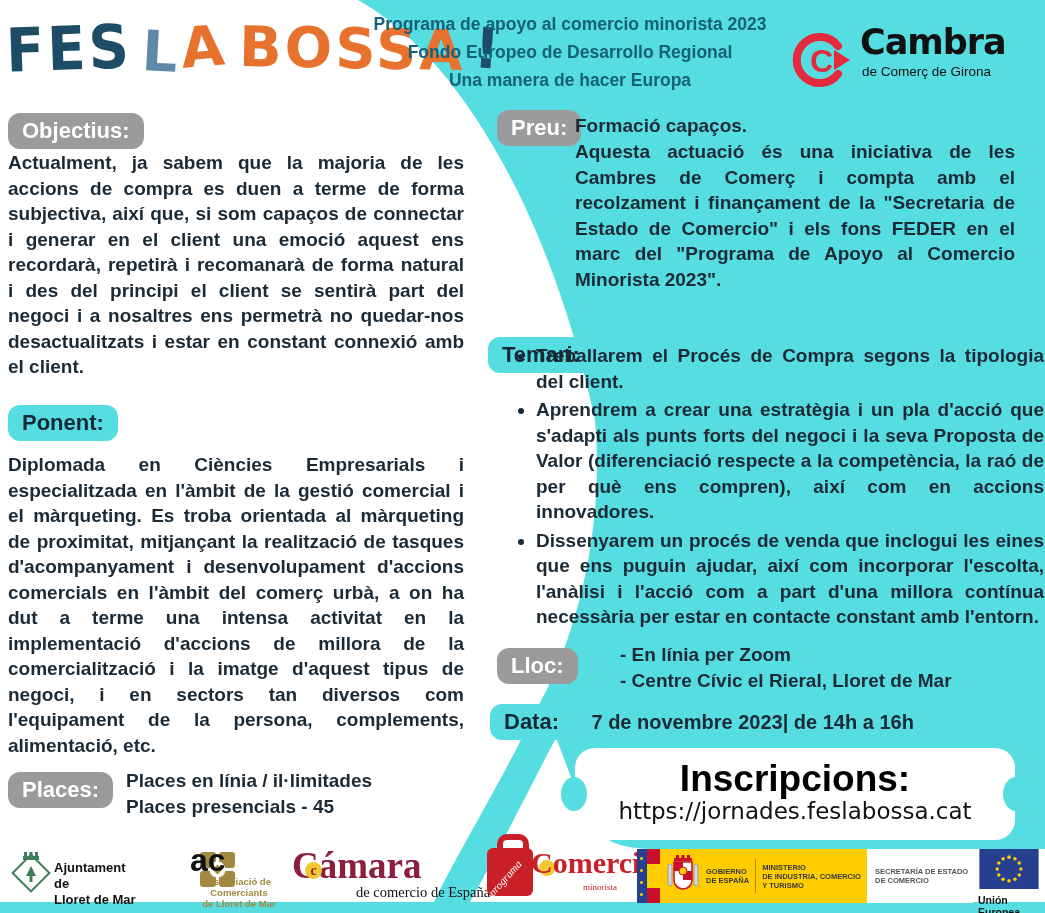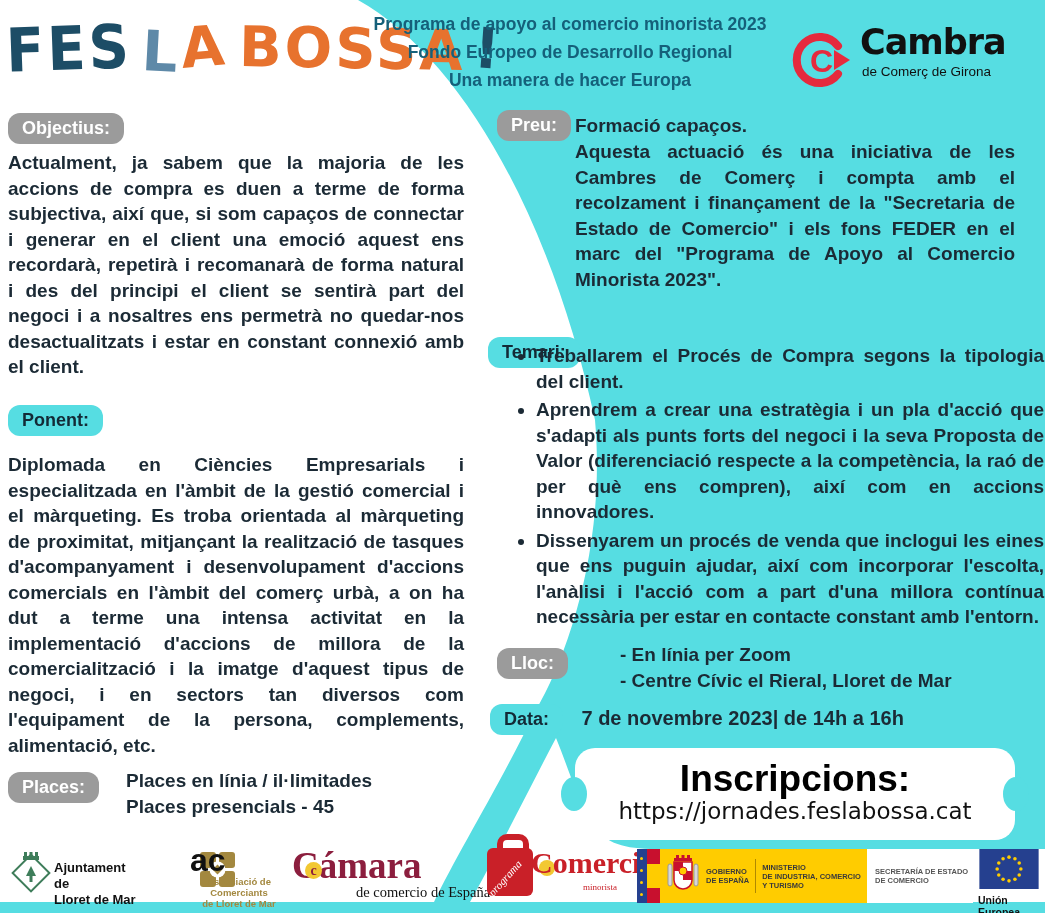--- a/index.html
+++ b/index.html
@@ -24,21 +24,21 @@
        font-size:17.5px;line-height:28px;}
 
   
   .cambra{left:788px;top:20px;width:250px;height:78px;}
   .cambra-icon{position:absolute;left:0;top:8px;}
   .cambra-name{position:absolute;left:72px;top:2px;font-size:35px;font-weight:bold;color:#111;
                letter-spacing:-1px;font-family:"DejaVu Sans",sans-serif;}
   .cambra-sub{position:absolute;left:74px;top:44px;font-size:13.5px;color:#111;}
 
   
-  .badge{display:inline-block;border-radius:12px;padding:5px 14px;font-weight:bold;font-size:18px;}
+  .badge{display:inline-block;border-radius:12px;padding:5px 14px;font-weight:bold;font-size:22px;}
   .badge-gray{background:#9b9b9b;color:#ffffff;}
   .badge-teal{background:#56dde2;color:#132a36;}
 
   
   .body-txt{color:#1b2a35;font-weight:bold;font-size:19px;line-height:25.5px;
             text-align:justify;}
   .lines-txt{color:#1b2a35;font-weight:bold;font-size:19px;line-height:26px;}
 
   ul.temari{margin:0;padding:0 0 0 24px;}
   ul.temari li{margin-bottom:3px;}

